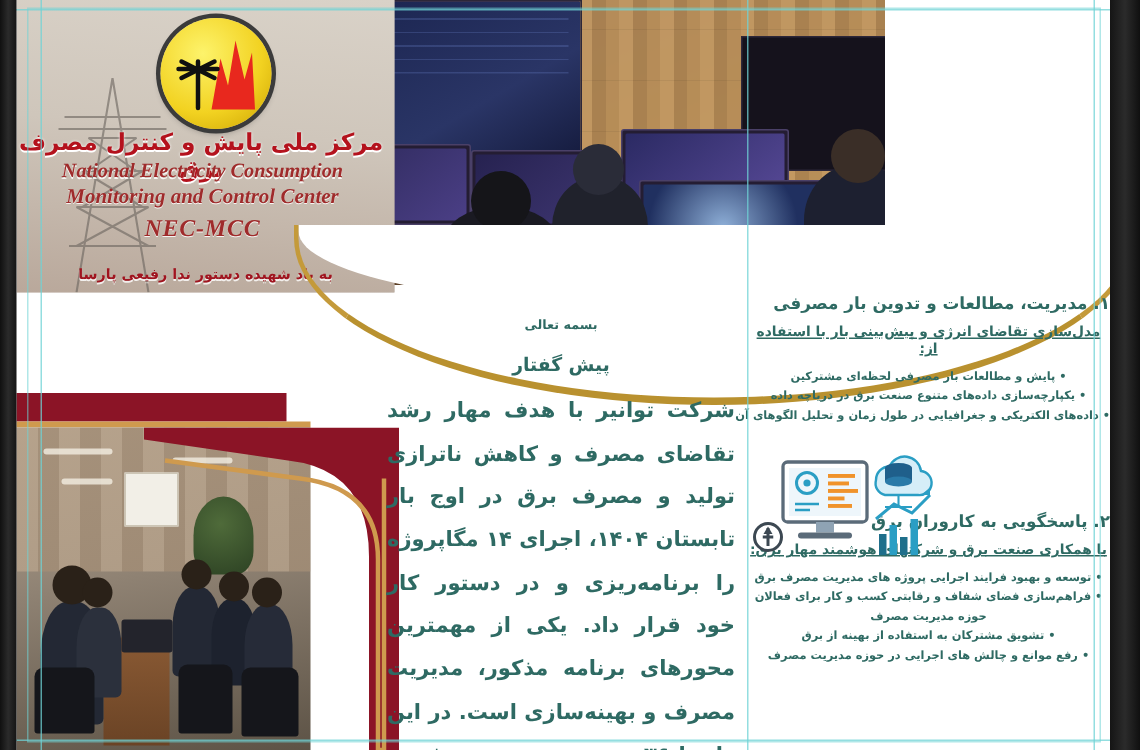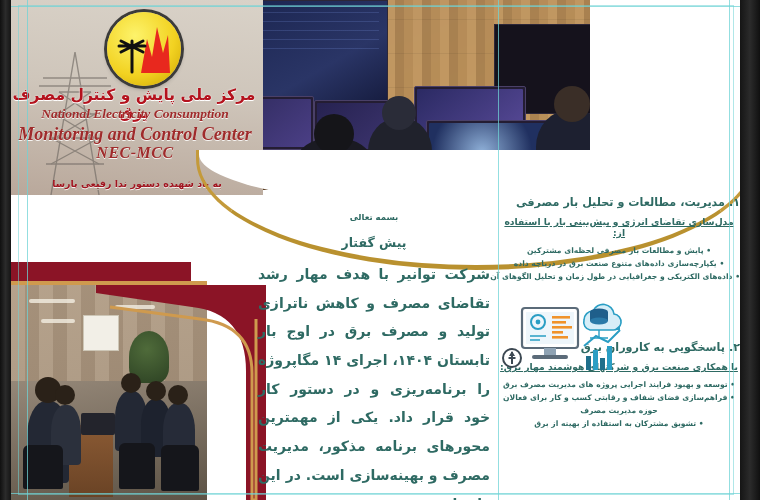--- a/index.html
+++ b/index.html
@@ -70,21 +70,21 @@
      box-shadow:0 0 0 3px #3b3b3b,0 2px 5px rgba(0,0,0,.45);}
   .logo .bolt{position:absolute;left:31px;top:11px;width:34px;height:52px;}
   .logo .twr{position:absolute;left:8px;top:26px;width:34px;height:36px;}
   .ttl-fa{position:absolute;left:0;right:6px;top:86px;text-align:center;direction:rtl;
      font-size:15.5px;font-weight:bold;color:#b4121d;letter-spacing:.3px;
      text-shadow:0 1px 0 #fff,0 0 2px rgba(255,255,255,.9);}
   .ttl-en{position:absolute;left:0;right:4px;text-align:center;color:#9f2b2b;
      font-family:"Liberation Serif","DejaVu Serif",serif;font-style:italic;font-weight:bold;
      text-shadow:0 1px 0 rgba(255,255,255,.85);}
   .ttl-en1{top:106px;font-size:13.5px;}
-  .ttl-en2{top:124px;font-size:18px;font-family:Liberation Serif, serif;}
+  .ttl-en2{top:124px;font-size:14px;font-family:Liberation Serif, serif;}
   .ttl-en3{top:144px;font-size:16px;letter-spacing:.5px;}
   .memo-fa{position:absolute;left:10px;right:10px;top:178px;text-align:center;direction:rtl;
      font-size:9.5px;font-weight:bold;color:#a0141f;text-shadow:0 1px 0 rgba(255,255,255,.8);}
   .memo-en{position:absolute;left:10px;right:10px;top:190px;text-align:center;
      font-size:7.6px;font-weight:bold;color:#8d1b1b;font-family:"Liberation Serif",serif;
      text-shadow:0 1px 0 rgba(255,255,255,.75);}
 
   
   .arc{position:absolute;left:196px;top:150px;width:560px;height:120px;z-index:8;
      border-radius:0 0 54% 54%/0 0 100% 100%;
@@ -243,40 +243,41 @@
     <div class="basmala">بسمه تعالی</div>
     <div class="pish">پیش گفتار</div>
     <div class="body-fa">شرکت توانیر با هدف مهار رشد تقاضای مصرف و کاهش ناترازی تولید و مصرف برق در اوج بار تابستان ۱۴۰۴، اجرای ۱۴ مگاپروژه را برنامه‌ریزی و در دستور کار خود قرار داد. یکی از مهمترین محورهای برنامه مذکور، مدیریت مصرف و بهینه‌سازی است. در این راستا ۳۶ بسته مدیریت مصرف در زمینه‌های مدیریت مصرف، مدیریت و پایش و هوشمندسازی تدوین گردید.راه‌اندازی مرکز ملی پایش و کنترل مصرف برق یکی از مهمترین اقدامات عملیاتی مدیریت و پایش مصارف برق کلیه مشترکین تجاری، خانگی، صنعتی، عمومی و اداری می باشد.</div>
   </div>
 
   <div class="right">
 
     <div class="sec1">
       <div class="sec-h">
         <span>۱.</span>
-        <span>مدیریت، مطالعات و تحلیل بار مصرفی</span>
+        <span>مدیریت، مطالعات و تدوین بار مصرفی</span>
       </div>
       <div class="sec-sub">مدل‌سازی تقاضای انرژی و پیش‌بینی بار با استفاده از:</div>
       <ul class="blist">
         <li>پایش و  مطالعات بار  مصرفی لحظه‌ای مشترکین</li>
         <li>یکپارچه‌سازی داده‌های متنوع صنعت برق در دریاچه داده</li>
         <li>داده‌های الکتریکی و جغرافیایی در طول زمان و تحلیل الگوهای آن</li>
       </ul>
     </div>
 
     <div class="sec2">
       <div class="sec-h">
         <span>۲.</span>
         <span>پاسخگویی به کاروران برق</span>
       </div>
       <div class="sec-sub">با همکاری صنعت برق و شرکتهای هوشمند مهار برق:</div>
       <ul class="blist">
         <li>توسعه و بهبود فرایند اجرایی پروژه های مدیریت مصرف برق</li>
         <li class="wrap">فراهم‌سازی فضای شفاف و رقابتی کسب و کار برای فعالان حوزه مدیریت مصرف</li>
         <li>تشویق مشترکان به استفاده از بهینه از برق</li>
+        <li>رفع موانع و چالش های اجرایی در حوزه مدیریت مصرف</li>
       </ul>
     </div>
   </div>
 
   <svg class="info" viewBox="0 0 128 76">
     <g>
       <rect x="22" y="8" width="56" height="40" rx="3" fill="#ffffff" stroke="#5b6b79" stroke-width="2.2"></rect>
       <rect x="26" y="12" width="48" height="32" fill="#eef6fb"></rect>
       <circle cx="38" cy="22" r="7" fill="none" stroke="#2a9ec4" stroke-width="2"></circle>
       <circle cx="38" cy="22" r="2.4" fill="#2a9ec4"></circle>

